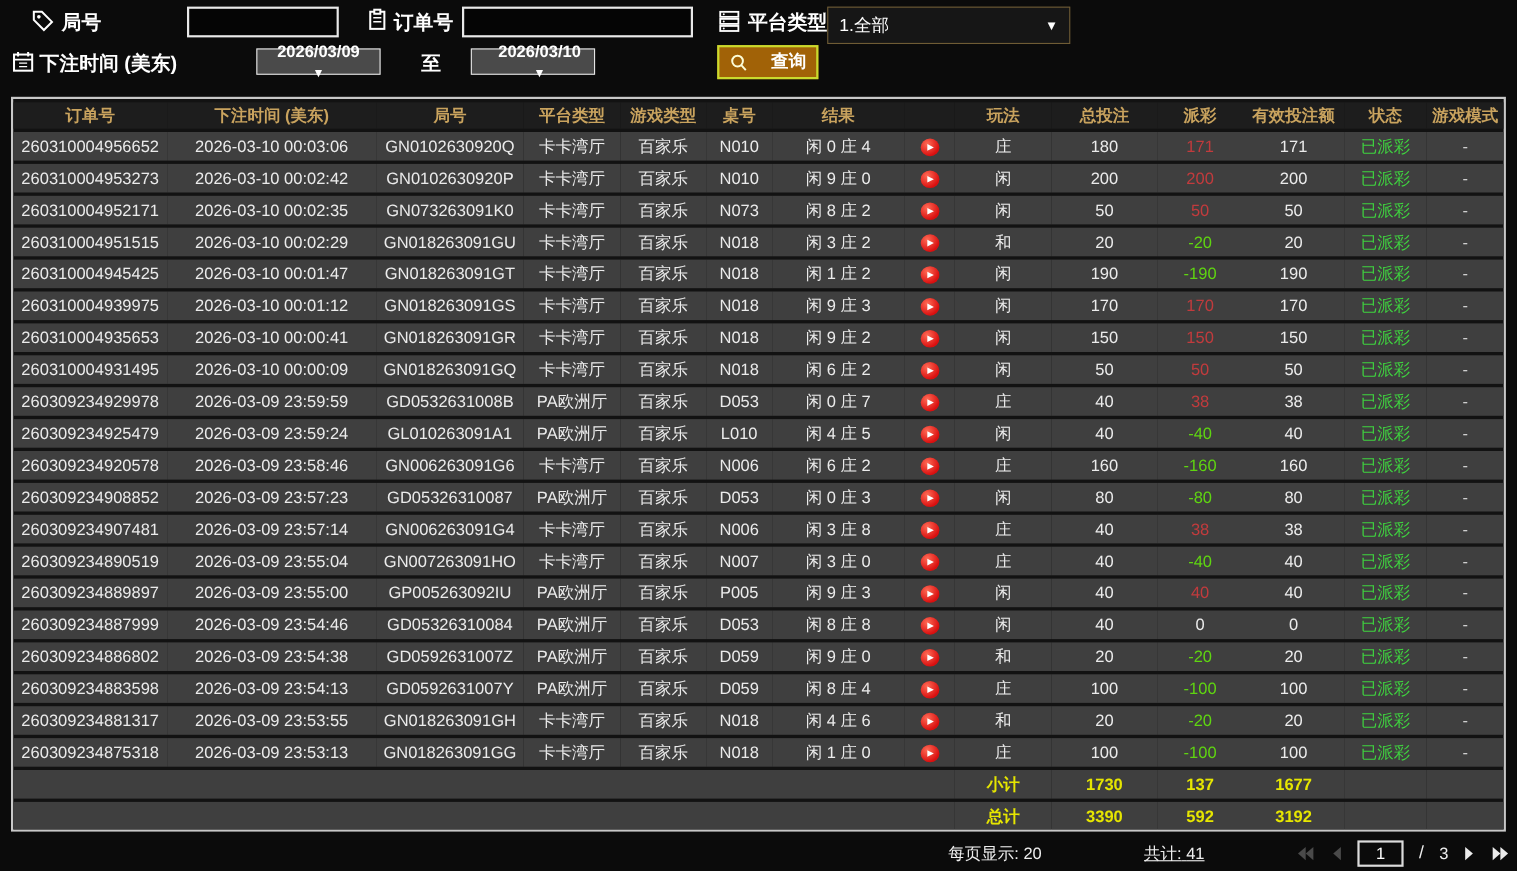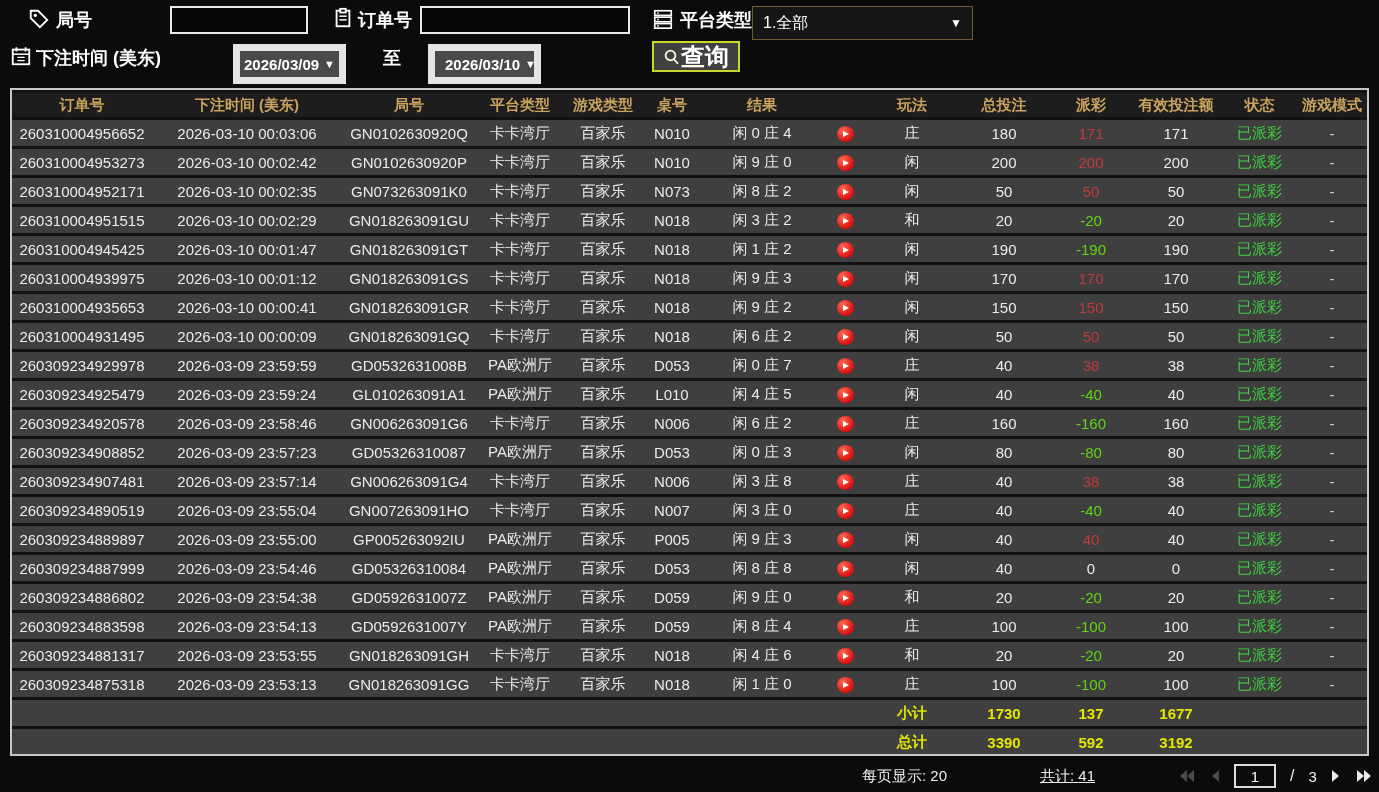--- a/index.html
+++ b/index.html
@@ -10,27 +10,27 @@
   
   .filterbar { position:absolute; left:0; top:0; width:100%; height:88px; }
   .flabel { position:absolute; color:#fff; font-weight:700; font-size:18px; white-space:nowrap; }
   .ficon  { position:absolute; width:22px; height:22px; }
   .textbox { position:absolute; height:28px; background:#050505; border:2px solid #e9e9e9;
              color:#fff; font-size:15px; padding:0 6px; outline:none; }
   .dropdown { position:absolute; height:28px; background:#161616; border:1px solid #6f5c35;
               color:#fff; font-size:16px; display:flex; align-items:center;
               padding:16px 10px; cursor:pointer; }
   .dropdown .caret { margin-left:auto; font-size:12px; color:#fff; }
-  .datebtn { position:absolute; height:40px; width:113px; background:#4a4a4a;
-             border:7px solid #e5e5e5; color:#fff; font-weight:700; font-size:15px;
-             display:flex; align-items:center; justify-content:center; gap:5px; cursor:pointer; }
+  .datebtn { position:absolute; height:24px; width:113px; background:#4a4a4a;
+             border:1px solid #e5e5e5; color:#fff; font-weight:700; font-size:15px;
+             display:flex; align-items:center; justify-content:center; gap:5px; cursor:pointer;flex-direction:column; }
   .datebtn .caret { font-size:11px; }
-  .querybtn { position:absolute; height:31px; background:#404040; border:2px solid #c9da2e;
-              color:#fff; font-weight:700; font-size:24px; display:flex; align-items:center;
-              gap:0; padding:0 9px; cursor:pointer; }
+  .querybtn { position:absolute; height:31px; background:#a16207; border:2px solid #c9da2e;
+              color:#fff; font-weight:700; font-size:16px; display:flex; align-items:center;
+              gap:20px; padding:0 9px; cursor:pointer; }
 
   
   .tablewrap { position:absolute; left:10px; top:88px; width:1359px; height:668px;
                border:2px solid #c8c8c8; background:#121212; overflow:hidden; }
   table { width:100%; border-collapse:separate; border-spacing:0 3px; table-layout:fixed; }
   th { height:24px; background:#1d1d1d; color:#c9a35e; font-weight:700; font-size:15px;
        text-align:center; white-space:nowrap; overflow:hidden; }
   td { height:26px; background:#3f3f3f; color:#ebebeb; font-size:15px; text-align:center;
        white-space:nowrap; overflow:hidden; }
   .summary-row td { color:#e6e600; font-weight:700; }

